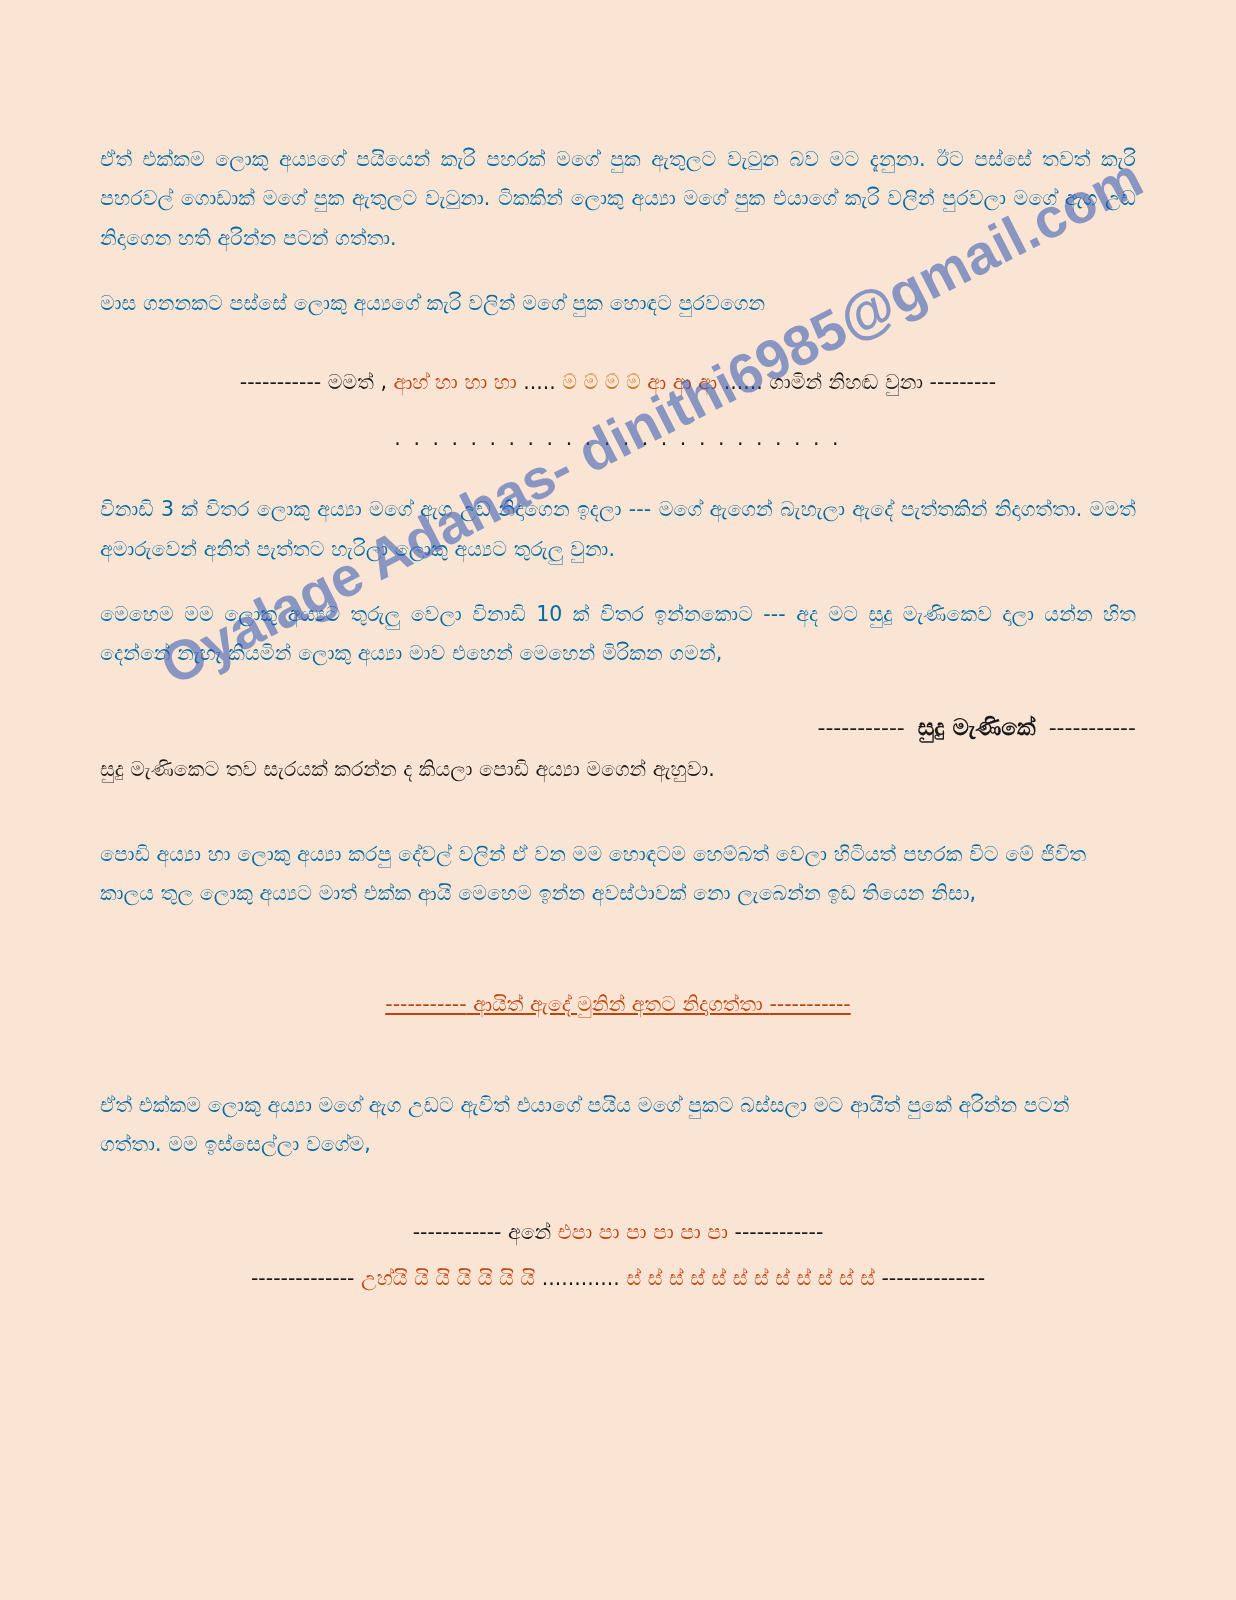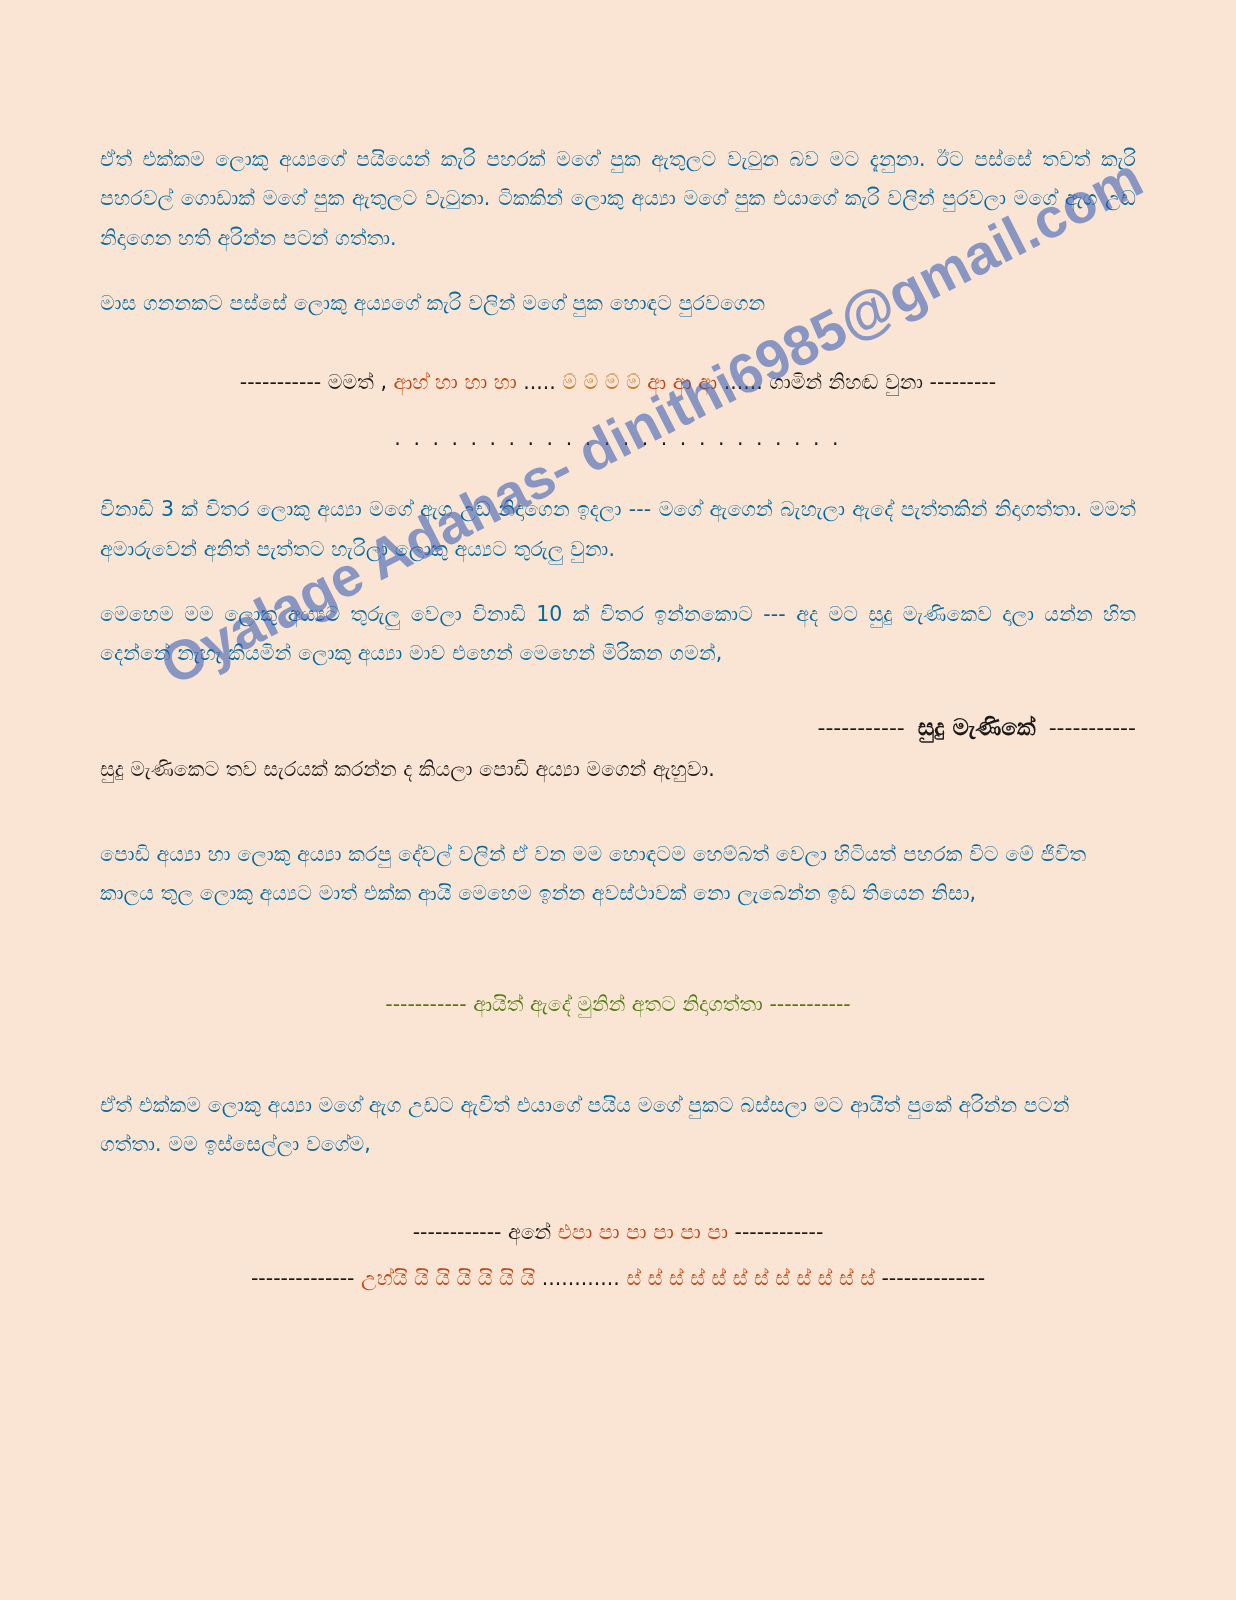--- a/index.html
+++ b/index.html
@@ -81,21 +81,22 @@
     color: #1a1a1a;
     margin: 0 0 24px 0;
   }
   .orange-center {
     text-align: center;
     font-size: 20.5px;
     color: #d98b2b;
     margin: 0 0 18px 0;
   }
   .orange-center.b {
-    color: #4d7c0f;
+    color: #c2410c;
+    text-decoration: underline;
   }
   .bottom-moan {
     text-align: center;
     font-size: 20.5px;
     margin: 0 0 22px 0;
     color: #1a1a1a;
   }
   .watermark {
     position: absolute;
     left: 150px;

